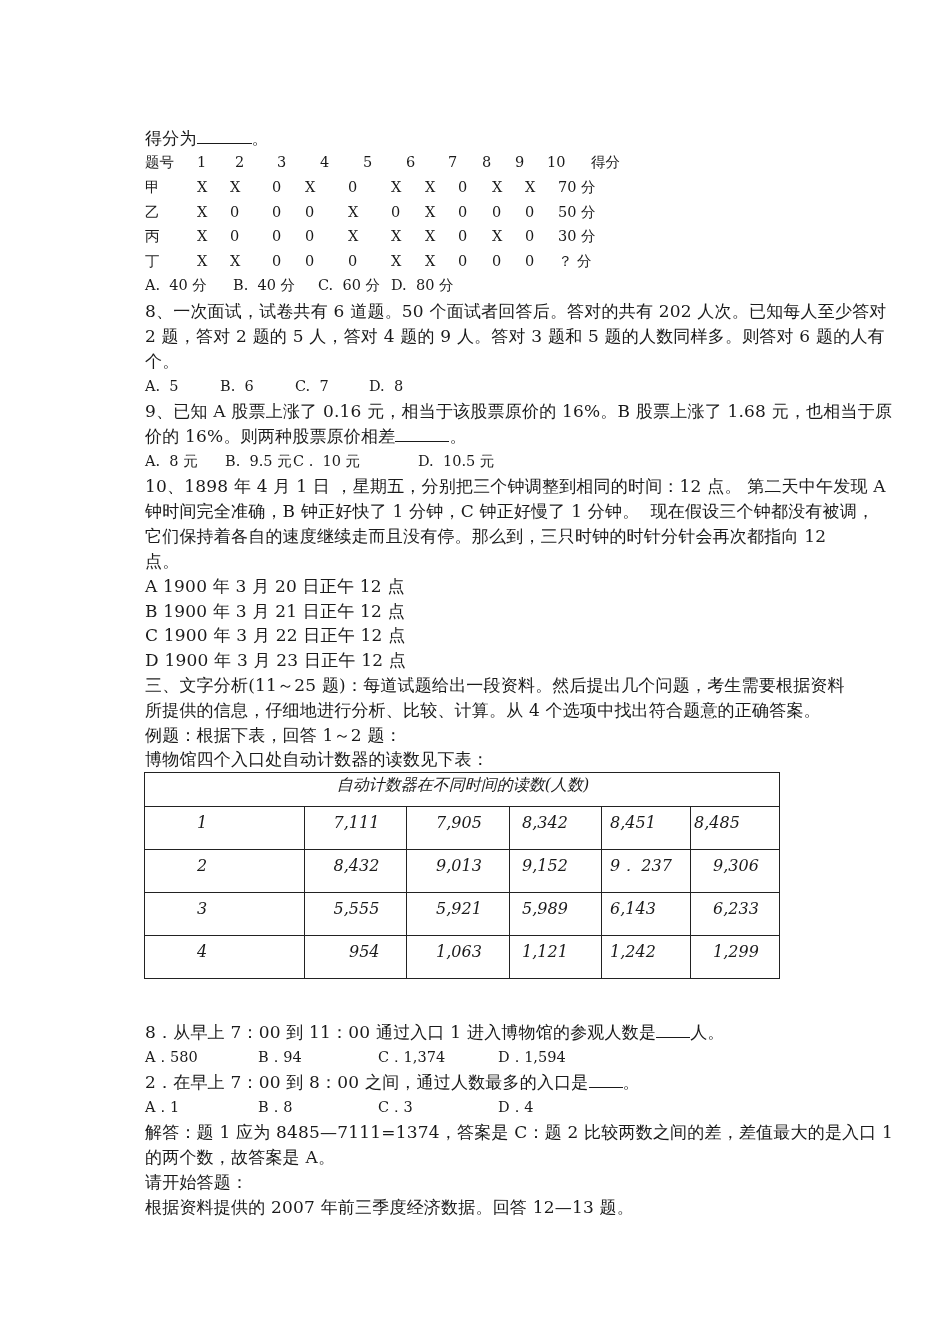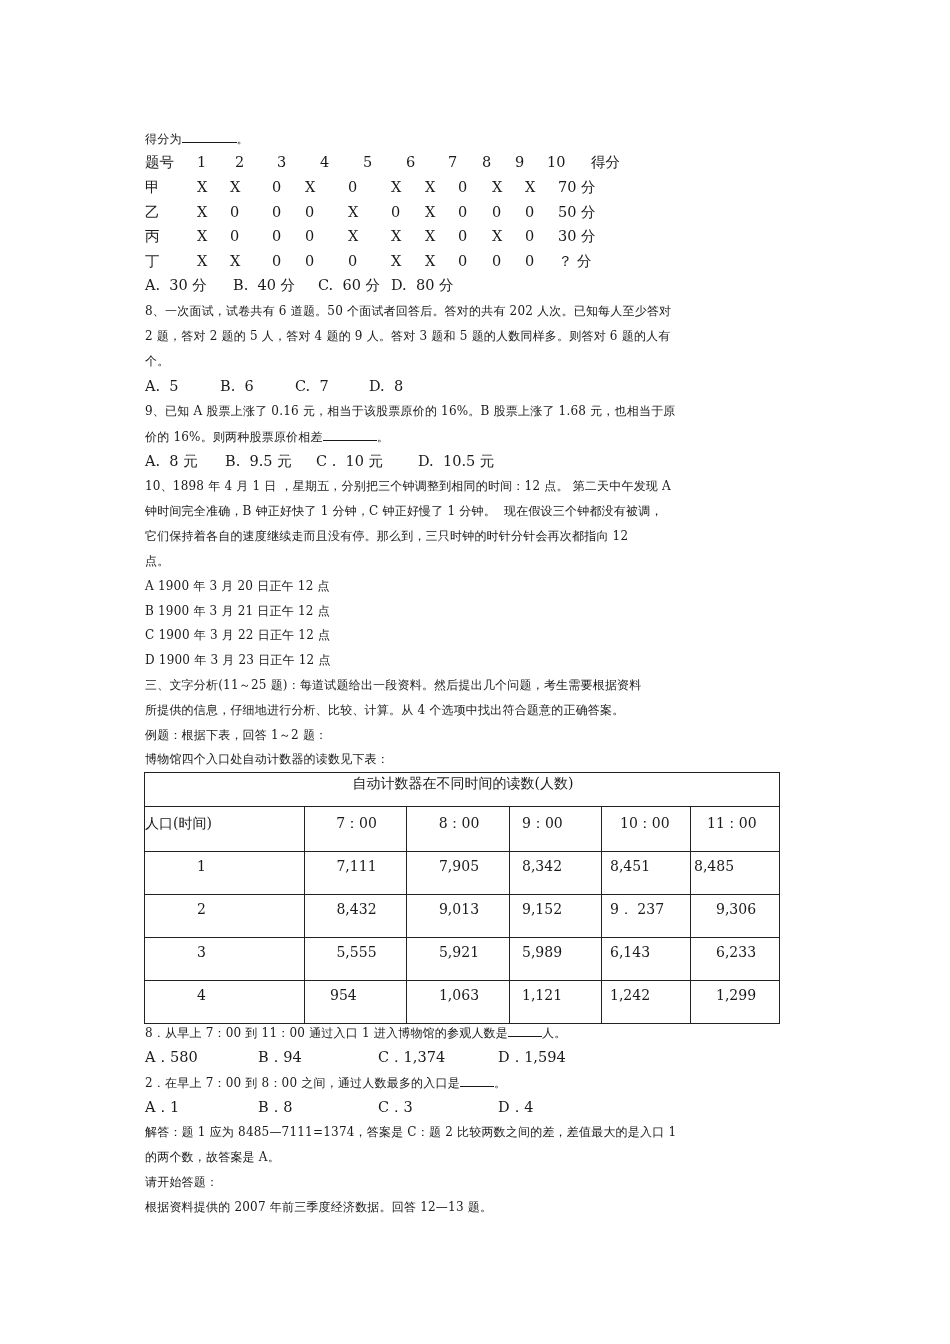--- a/index.html
+++ b/index.html
@@ -1,23 +1,23 @@
 <!DOCTYPE html>
 <html><head>
 <meta charset="utf-8">
 <style>
   html, body { margin: 0; padding: 0; background: #ffffff; }
   body { width: 950px; height: 1344px; position: relative; overflow: hidden;
          font-family: "DejaVu Serif", "Liberation Serif", serif; color: #1a1a1a; }
-  .line { position: absolute; left: 145px; font-size: 12px; line-height: 20px; white-space: pre; letter-spacing: 0.2px; }
+  .line { position: absolute; left: 145px; font-size: 17px; line-height: 20px; white-space: pre; letter-spacing: 0.2px; }
   .blank { display: inline-block; border-bottom: 1px solid #1a1a1a; height: 14px; vertical-align: baseline; }
   .grid-row { position: absolute; left: 145px; height: 20px; font-size: 14.5px; line-height: 20px; }
   .grid-row span { position: absolute; top: 0; white-space: pre; }
   table.counter { position: absolute; left: 144px; top: 772px; width: 635px; border-collapse: collapse;
-                  font-size: 14px; table-layout: fixed; }
+                  font-size: 16px; table-layout: fixed; font-style: italic; }
   table.counter td { border: 1.5px solid #222; padding: 0 0 0 2px; vertical-align: top; white-space: pre; }
   table.counter tr.title td { height: 31px; text-align: center; padding-top: 2px; }
   table.counter tr.head td { height: 36px; padding-top: 8px; }
   table.counter tr.body td { height: 36px; padding-top: 6px; }
   .c { text-align: center; }
   .l { text-align: left; }
 </style>
 </head>
 <body>
 
@@ -90,42 +90,42 @@
       <span style="left: 246px;">X</span>
       <span style="left: 280px;">X</span>
       <span style="left: 313px;">0</span>
       <span style="left: 347px;">0</span>
       <span style="left: 380px;">0</span>
       <span style="left: 413px;">？ 分</span>
     </div>
   </div>
 
 <div class="grid-row" style="top:275px;width:500px">
-  <span style="left:0">A.  30 分</span>
+  <span style="left:0">A.  40 分</span>
   <span style="left:88px">B.  40 分</span>
   <span style="left:173px">C.  60 分</span>
   <span style="left:246px">D.  80 分</span>
 </div>
 
 <div class="line" style="top:301px">8、一次面试，试卷共有 6 道题。50 个面试者回答后。答对的共有 202 人次。已知每人至少答对</div>
 <div class="line" style="top:326px">2 题，答对 2 题的 5 人，答对 4 题的 9 人。答对 3 题和 5 题的人数同样多。则答对 6 题的人有</div>
 <div class="line" style="top:351px">个。</div>
 <div class="grid-row" style="top:376px;width:500px">
   <span style="left:0">A.  5</span>
   <span style="left:75px">B.  6</span>
   <span style="left:150px">C.  7</span>
   <span style="left:224px">D.  8</span>
 </div>
 
 <div class="line" style="top:401px">9、已知 A 股票上涨了 0.16 元，相当于该股票原价的 16%。B 股票上涨了 1.68 元，也相当于原</div>
 <div class="line" style="top:426px"><span>价的 16%。则两种股票原价相差</span><span class="blank" style="width:54px"></span><span>。</span></div>
 <div class="grid-row" style="top:451px;width:500px">
   <span style="left:0">A.  8 元</span>
   <span style="left:80px">B.  9.5 元</span>
-  <span style="left:171px">C .  10 元</span>
+  <span style="left:148px">C .  10 元</span>
   <span style="left:273px">D.  10.5 元</span>
 </div>
 
 <div class="line" style="top:476px">10、1898 年 4 月 1 日 ，星期五，分别把三个钟调整到相同的时间：12 点。 第二天中午发现 A</div>
 <div class="line" style="top:501px">钟时间完全准确，B 钟正好快了 1 分钟，C 钟正好慢了 1 分钟。  现在假设三个钟都没有被调，</div>
 <div class="line" style="top:526px">它们保持着各自的速度继续走而且没有停。那么到，三只时钟的时针分针会再次都指向 12</div>
 <div class="line" style="top:551px">点。</div>
 <div class="line" style="top:576px">A 1900 年 3 月 20 日正午 12 点</div>
 <div class="line" style="top:601px">B 1900 年 3 月 21 日正午 12 点</div>
 <div class="line" style="top:625px">C 1900 年 3 月 22 日正午 12 点</div>
@@ -142,28 +142,20 @@
       <col style="width:102px">
       <col style="width:103px">
       <col style="width:92px">
       <col style="width:89px">
       <col style="width:89px">
   </colgroup>
   <tbody>
       <tr class="title">
     <td colspan="6">自动计数器在不同时间的读数(人数)</td>
   </tr>
-  <tr class="head">
-    <td class="l" style="padding-left:0">人口(时间)</td>
-    <td class="c">7：00</td>
-    <td class="c">8：00</td>
-    <td class="l" style="padding-left:12px">9：00</td>
-    <td class="l" style="padding-left:18px">10：00</td>
-    <td class="l" style="padding-left:16px">11：00</td>
-  </tr>
   <tr class="body">
     <td class="l" style="padding-left:52px">1</td>
     <td class="c">7,111</td>
     <td class="c">7,905</td>
     <td class="l" style="padding-left:12px">8,342</td>
     <td class="l" style="padding-left:8px">8,451</td>
     <td class="l" style="padding-left:3px">8,485</td>
   </tr>
   <tr class="body">
     <td class="l" style="padding-left:52px">2</td>
@@ -176,21 +168,21 @@
   <tr class="body">
     <td class="l" style="padding-left:52px">3</td>
     <td class="c">5,555</td>
     <td class="c">5,921</td>
     <td class="l" style="padding-left:12px">5,989</td>
     <td class="l" style="padding-left:8px">6,143</td>
     <td class="c">6,233</td>
   </tr>
   <tr class="body">
     <td class="l" style="padding-left:52px">4</td>
-    <td class="l" style="padding-left:25px">954</td>
+    <td class="l" style="padding-left:44px">954</td>
     <td class="c">1,063</td>
     <td class="l" style="padding-left:12px">1,121</td>
     <td class="l" style="padding-left:8px">1,242</td>
     <td class="c">1,299</td>
   </tr>
 </tbody>
   </table>
 
 <div class="line" style="top:1022px"><span>8．从早上 7：00 到 11：00 通过入口 1 进入博物馆的参观人数是</span><span class="blank" style="width:34px"></span><span>人。</span></div>
 <div class="grid-row" style="top:1047px;width:500px">

